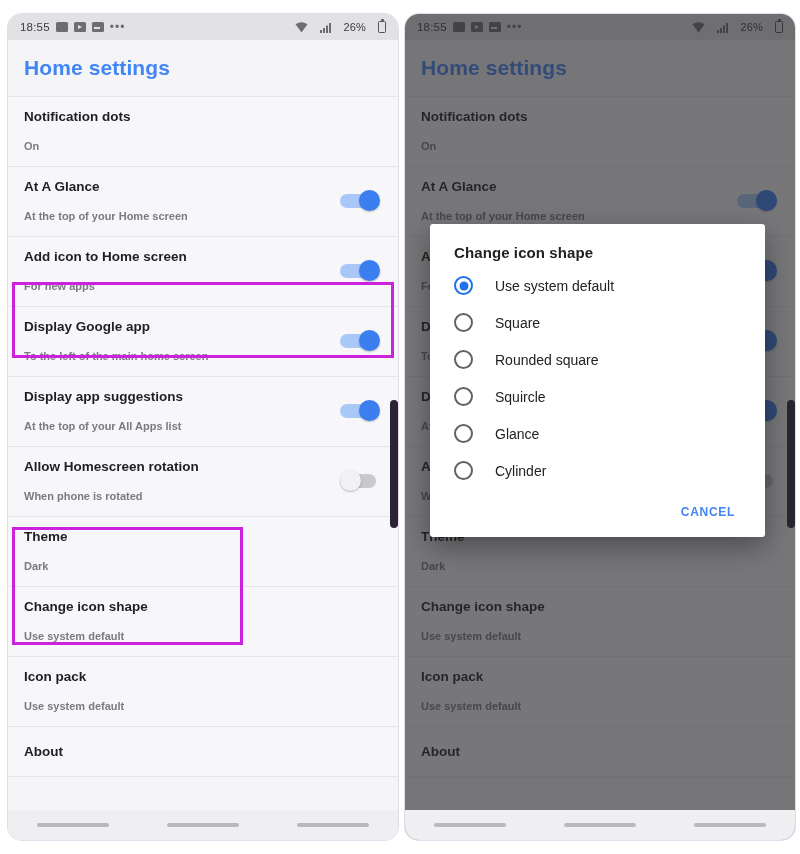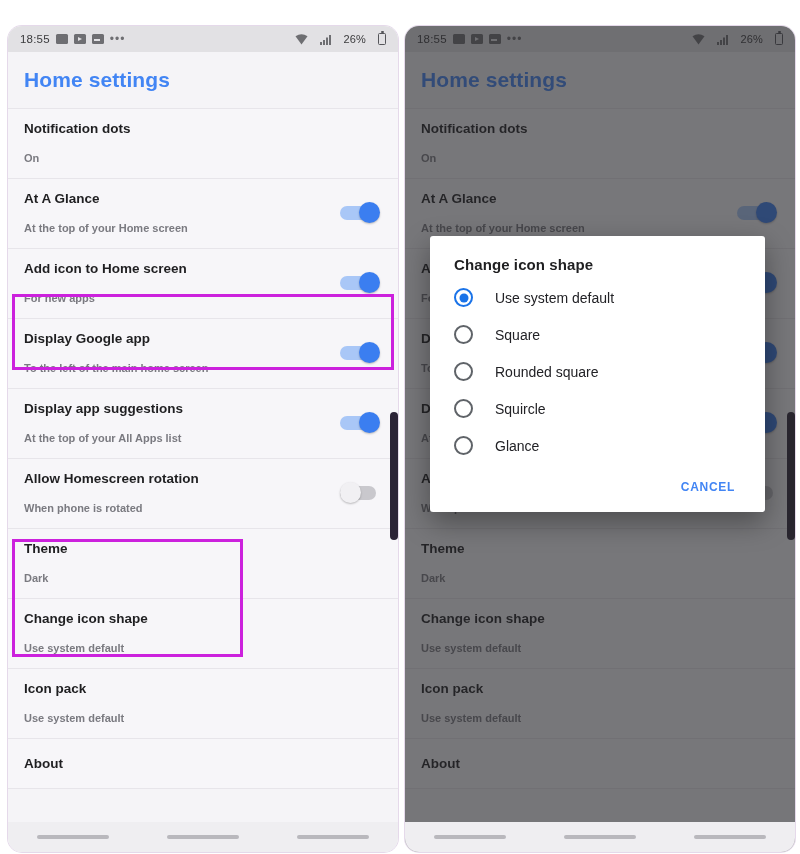--- a/index.html
+++ b/index.html
@@ -7,21 +7,21 @@
     width: 800px; height: 854px;
     background: #ffffff;
     font-family: "Liberation Sans", sans-serif;
     overflow: hidden;
   }
   .stage { position: relative; width: 800px; height: 854px; background: #fff; }
 
   
   .phone {
     position: absolute;
-    top: 26px;
+    top: 14px;
     width: 390px;
     height: 826px;
     background: #f5f4f7;
     border-radius: 14px;
     overflow: hidden;
     box-shadow: 0 0 0 1px rgba(160,120,180,0.28);
   }
   .phone.left  { left: 8px; }
   .phone.right { left: 405px; }
 
@@ -517,20 +517,24 @@
           <span class="lbl">Rounded square</span>
         </div>
         <div class="opt">
           <span class="radio"></span>
           <span class="lbl">Squircle</span>
         </div>
         <div class="opt">
           <span class="radio"></span>
           <span class="lbl">Glance</span>
         </div>
+        <div class="opt">
+          <span class="radio"></span>
+          <span class="lbl">Cylinder</span>
+        </div>
 
         <div class="dialog-actions">
           <button class="cancel">CANCEL</button>
         </div>
       </div>
 
       <div class="navbar" style="z-index:30;">
         <div class="nav-pill"></div>
         <div class="nav-pill"></div>
         <div class="nav-pill"></div>

